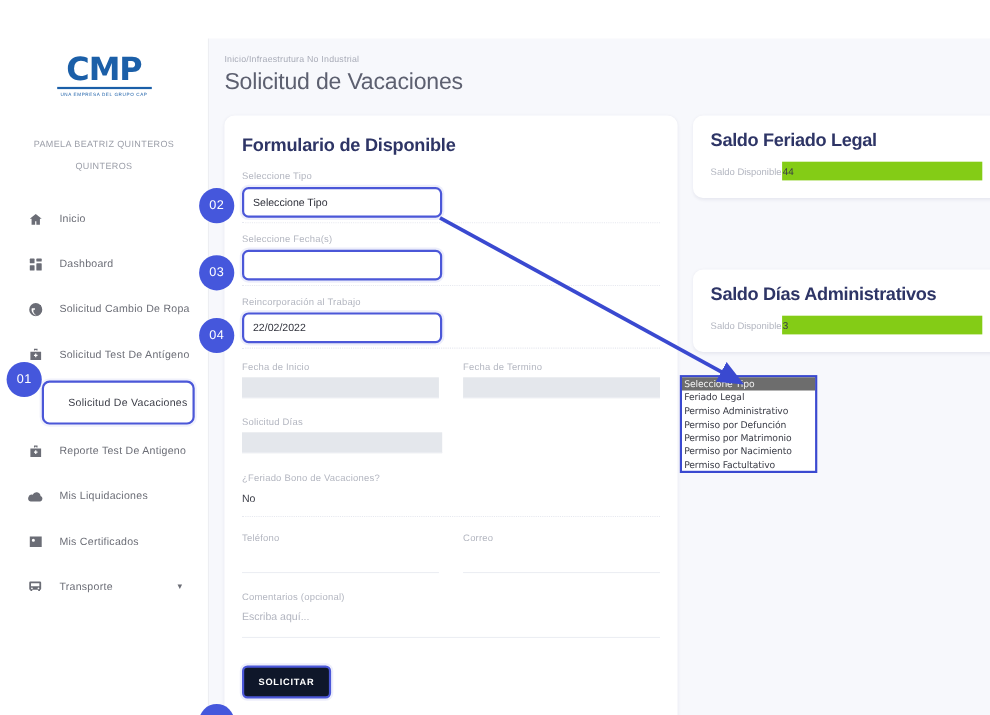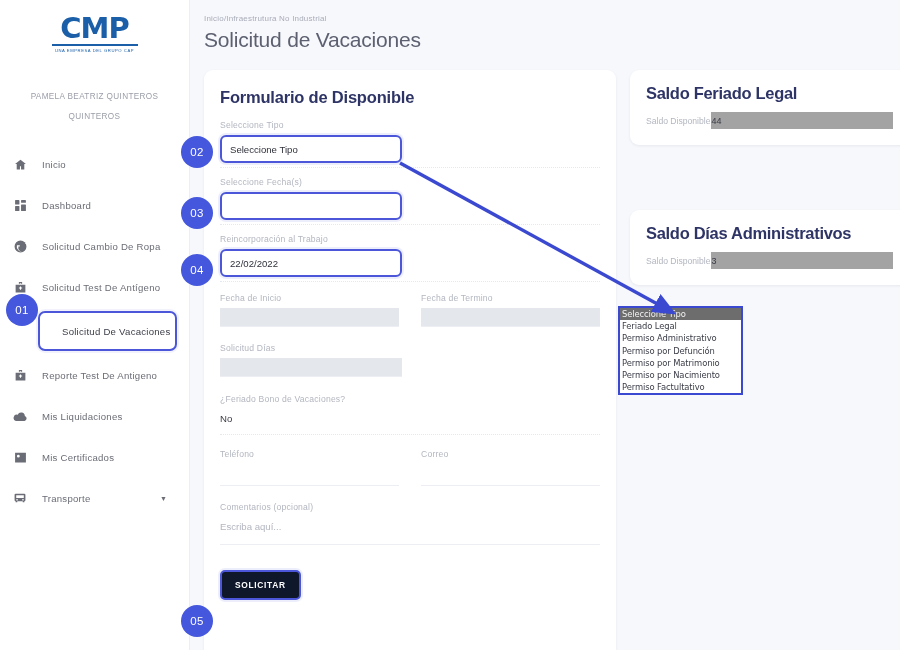--- a/index.html
+++ b/index.html
@@ -2,21 +2,21 @@
 <html><head>
 <meta charset="utf-8">
 <style>
   * { box-sizing: border-box; margin: 0; padding: 0; }
   html, body {
     width: 900px; height: 650px;
     font-family: "Liberation Sans", sans-serif;
     background: #ffffff;
     overflow: hidden;
   }
-  #app { position: relative; width: 900px; height: 476px; }
+  #app { position: relative; width: 900px; height: 476px; margin-top: 35px; }
 
   
   .sidebar {
     position: absolute; left: 0; top: 0;
     width: 190px; height: 650px;
     background: #ffffff;
     border-right: 1px solid #edeef2;
   }
   .logo-wrap { padding: 14px 0 0 0; text-align: center; }
   .logo-cmp {
@@ -32,21 +32,21 @@
   }
   .user-name {
     margin: 34px 12px 0; text-align: center;
     font-size: 8.2px; color: #9b9ea8; letter-spacing: .35px;
     line-height: 20px;
   }
   .nav { margin-top: 20px; }
   .nav-item {
     display: flex; align-items: center;
     height: 34px; margin: 7px 12px 7px 0;
-    padding-left: 10px; border-radius: 6px;
+    padding-left: 22px; border-radius: 6px;
     cursor: pointer;
   }
   .nav-ico {
     width: 20px; min-width: 20px; height: 18px;
     display: flex; align-items: center; justify-content: center;
     color: #6b6d76;
   }
   .nav-ico svg { display: block; }
   .nav-label {
     margin-left: 12px; font-size: 9.6px; color: #6b6d76;
@@ -122,21 +122,21 @@
   .side-card { position: absolute; left: 440px; width: 290px; padding: 14px 16px 16px; }
   .sc1 { top: 70px; }
   .sc2 { top: 210px; }
   .sc-title {
     font-size: 16.5px; color: #2e3566; font-weight: 700;
     letter-spacing: -.3px; white-space: nowrap; margin-bottom: 9px;
   }
   .sc-row { display: flex; align-items: center; }
   .sc-lab { font-size: 8.6px; color: #b3b6c0; white-space: nowrap; }
   .sc-val {
-    background: #a3a3a3; height: 17px; width: 182px;
+    background: #84cc16; height: 17px; width: 182px;
     display: flex; align-items: center; padding-left: 1px;
     font-size: 9px; color: #3a3c46;
   }
 
   
   .select-pop {
     position: absolute; left: 618px; top: 306px;
     width: 125px; background: #fff;
     border: 2px solid #3a49d0;
     font-family: "DejaVu Sans", sans-serif;

